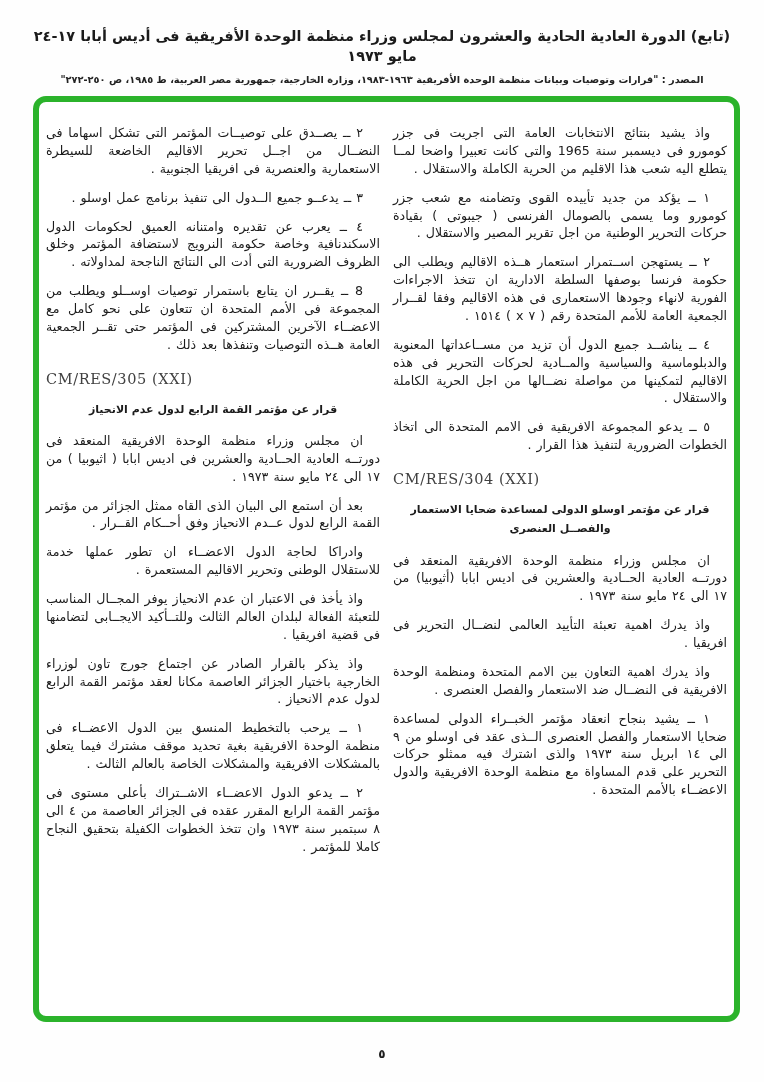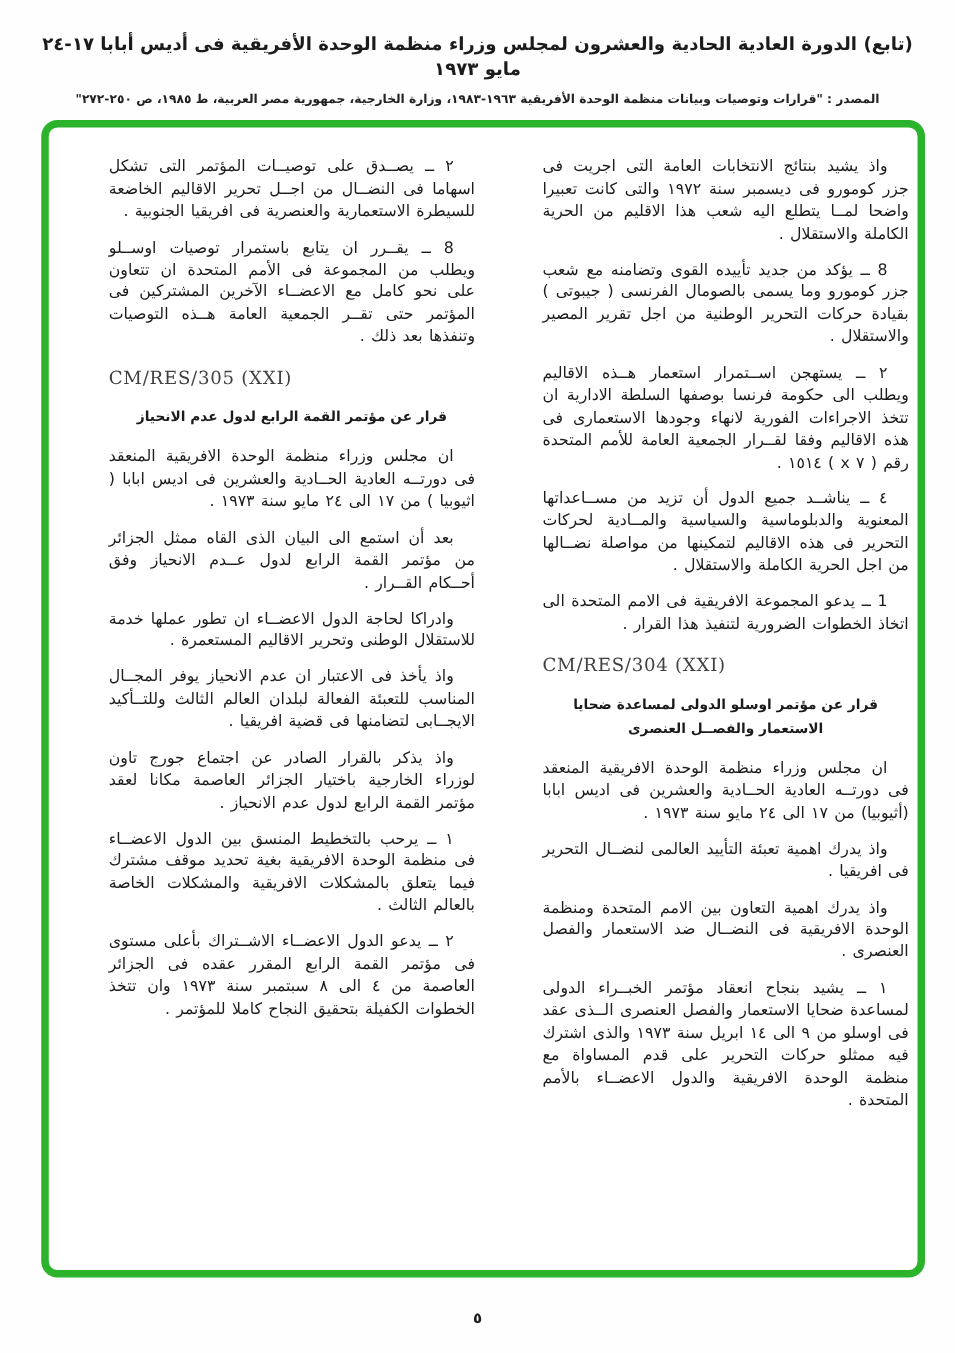--- a/index.html
+++ b/index.html
@@ -27,21 +27,21 @@
     border-radius: 13px;
     background: #fff;
   }
   .columns {
     position: absolute; inset: 0;
     padding: 22px 7px 8px 7px;
     display: flex; direction: rtl;
     gap: 13px;
     overflow: hidden;
   }
-  .col { flex: 1 1 0; min-width: 0; direction: rtl; margin-left: 41px; }
+  .col { flex: 1 1 0; min-width: 0; direction: rtl; }
 
   
   .para {
     font-size: 12.6px; line-height: 1.42;
     text-align: justify; text-indent: 17px;
     margin: 0 0 11px 0;
     word-spacing: 1px;
   }
   .rescode {
     direction: ltr; text-align: left;
@@ -70,34 +70,36 @@
 <div class="page">
 
   <div class="header">
     <div class="title">(تابع) الدورة العادية الحادية والعشرون لمجلس وزراء منظمة الوحدة الأفريقية فى أديس أبابا ١٧-٢٤ مايو ١٩٧٣</div>
     <div class="source">المصدر : "قرارات وتوصيات وبيانات منظمة الوحدة الأفريقية ١٩٦٣-١٩٨٣، وزارة الخارجية، جمهورية مصر العربية، ط ١٩٨٥، ص ٢٥٠-٢٧٢"</div>
   </div>
 
   <div class="green-box">
     <div class="columns">
       <div class="col">
-          <p class="para">واذ يشيد بنتائج الانتخابات العامة التى اجريت فى جزر كومورو فى ديسمبر سنة ١٩٧٢ والتى كانت تعبيرا واضحا لمــا يتطلع اليه شعب هذا الاقليم من الحرية الكاملة والاستقلال .</p>
-          <p class="para">8 ــ يؤكد من جديد تأييده القوى وتضامنه مع شعب جزر كومورو وما يسمى بالصومال الفرنسى ( جيبوتى ) بقيادة حركات التحرير الوطنية من اجل تقرير المصير والاستقلال .</p>
+          <p class="para">واذ يشيد بنتائج الانتخابات العامة التى اجريت فى جزر كومورو فى ديسمبر سنة 1965 والتى كانت تعبيرا واضحا لمــا يتطلع اليه شعب هذا الاقليم من الحرية الكاملة والاستقلال .</p>
+          <p class="para">١ ــ يؤكد من جديد تأييده القوى وتضامنه مع شعب جزر كومورو وما يسمى بالصومال الفرنسى ( جيبوتى ) بقيادة حركات التحرير الوطنية من اجل تقرير المصير والاستقلال .</p>
           <p class="para">٢ ــ يستهجن اســتمرار استعمار هــذه الاقاليم ويطلب الى حكومة فرنسا بوصفها السلطة الادارية ان تتخذ الاجراءات الفورية لانهاء وجودها الاستعمارى فى هذه الاقاليم وفقا لقــرار الجمعية العامة للأمم المتحدة رقم ( ٧ x ) ١٥١٤ .</p>
           <p class="para">٤ ــ يناشــد جميع الدول أن تزيد من مســاعداتها المعنوية والدبلوماسية والسياسية والمــادية لحركات التحرير فى هذه الاقاليم لتمكينها من مواصلة نضــالها من اجل الحرية الكاملة والاستقلال .</p>
-          <p class="para">1 ــ يدعو المجموعة الافريقية فى الامم المتحدة الى اتخاذ الخطوات الضرورية لتنفيذ هذا القرار .</p>
+          <p class="para">٥ ــ يدعو المجموعة الافريقية فى الامم المتحدة الى اتخاذ الخطوات الضرورية لتنفيذ هذا القرار .</p>
           <div class="rescode">CM/RES/304 (XXI)</div>
           <div class="res-heading">قرار عن مؤتمر اوسلو الدولى لمساعدة ضحايا الاستعمار والفصــل العنصرى</div>
           <p class="para">ان مجلس وزراء منظمة الوحدة الافريقية المنعقد فى دورتــه العادية الحــادية والعشرين فى اديس ابابا (أثيوبيا) من ١٧ الى ٢٤ مايو سنة ١٩٧٣ .</p>
           <p class="para">واذ يدرك اهمية تعبئة التأييد العالمى لنضــال التحرير فى افريقيا .</p>
           <p class="para">واذ يدرك اهمية التعاون بين الامم المتحدة ومنظمة الوحدة الافريقية فى النضــال ضد الاستعمار والفصل العنصرى .</p>
           <p class="para">١ ــ يشيد بنجاح انعقاد مؤتمر الخبــراء الدولى لمساعدة ضحايا الاستعمار والفصل العنصرى الــذى عقد فى اوسلو من ٩ الى ١٤ ابريل سنة ١٩٧٣ والذى اشترك فيه ممثلو حركات التحرير على قدم المساواة مع منظمة الوحدة الافريقية والدول الاعضــاء بالأمم المتحدة .</p>
         </div>
       <div class="col">
           <p class="para">٢ ــ يصــدق على توصيــات المؤتمر التى تشكل اسهاما فى النضــال من اجــل تحرير الاقاليم الخاضعة للسيطرة الاستعمارية والعنصرية فى افريقيا الجنوبية .</p>
+          <p class="para">٣ ــ يدعــو جميع الــدول الى تنفيذ برنامج عمل اوسلو .</p>
+          <p class="para">٤ ــ يعرب عن تقديره وامتنانه العميق لحكومات الدول الاسكندنافية وخاصة حكومة النرويج لاستضافة المؤتمر وخلق الظروف الضرورية التى أدت الى النتائج الناجحة لمداولاته .</p>
           <p class="para">8 ــ يقــرر ان يتابع باستمرار توصيات اوســلو ويطلب من المجموعة فى الأمم المتحدة ان تتعاون على نحو كامل مع الاعضــاء الآخرين المشتركين فى المؤتمر حتى تقــر الجمعية العامة هــذه التوصيات وتنفذها بعد ذلك .</p>
           <div class="rescode">CM/RES/305 (XXI)</div>
           <div class="res-heading">قرار عن مؤتمر القمة الرابع لدول عدم الانحياز</div>
           <p class="para">ان مجلس وزراء منظمة الوحدة الافريقية المنعقد فى دورتــه العادية الحــادية والعشرين فى اديس ابابا ( اثيوبيا ) من ١٧ الى ٢٤ مايو سنة ١٩٧٣ .</p>
           <p class="para">بعد أن استمع الى البيان الذى القاه ممثل الجزائر من مؤتمر القمة الرابع لدول عــدم الانحياز وفق أحــكام القــرار .</p>
           <p class="para">وادراكا لحاجة الدول الاعضــاء ان تطور عملها خدمة للاستقلال الوطنى وتحرير الاقاليم المستعمرة .</p>
           <p class="para">واذ يأخذ فى الاعتبار ان عدم الانحياز يوفر المجــال المناسب للتعبئة الفعالة لبلدان العالم الثالث وللتــأكيد الايجــابى لتضامنها فى قضية افريقيا .</p>
           <p class="para">واذ يذكر بالقرار الصادر عن اجتماع جورج تاون لوزراء الخارجية باختيار الجزائر العاصمة مكانا لعقد مؤتمر القمة الرابع لدول عدم الانحياز .</p>
           <p class="para">١ ــ يرحب بالتخطيط المنسق بين الدول الاعضــاء فى منظمة الوحدة الافريقية بغية تحديد موقف مشترك فيما يتعلق بالمشكلات الافريقية والمشكلات الخاصة بالعالم الثالث .</p>
           <p class="para">٢ ــ يدعو الدول الاعضــاء الاشــتراك بأعلى مستوى فى مؤتمر القمة الرابع المقرر عقده فى الجزائر العاصمة من ٤ الى ٨ سبتمبر سنة ١٩٧٣ وان تتخذ الخطوات الكفيلة بتحقيق النجاح كاملا للمؤتمر .</p>

